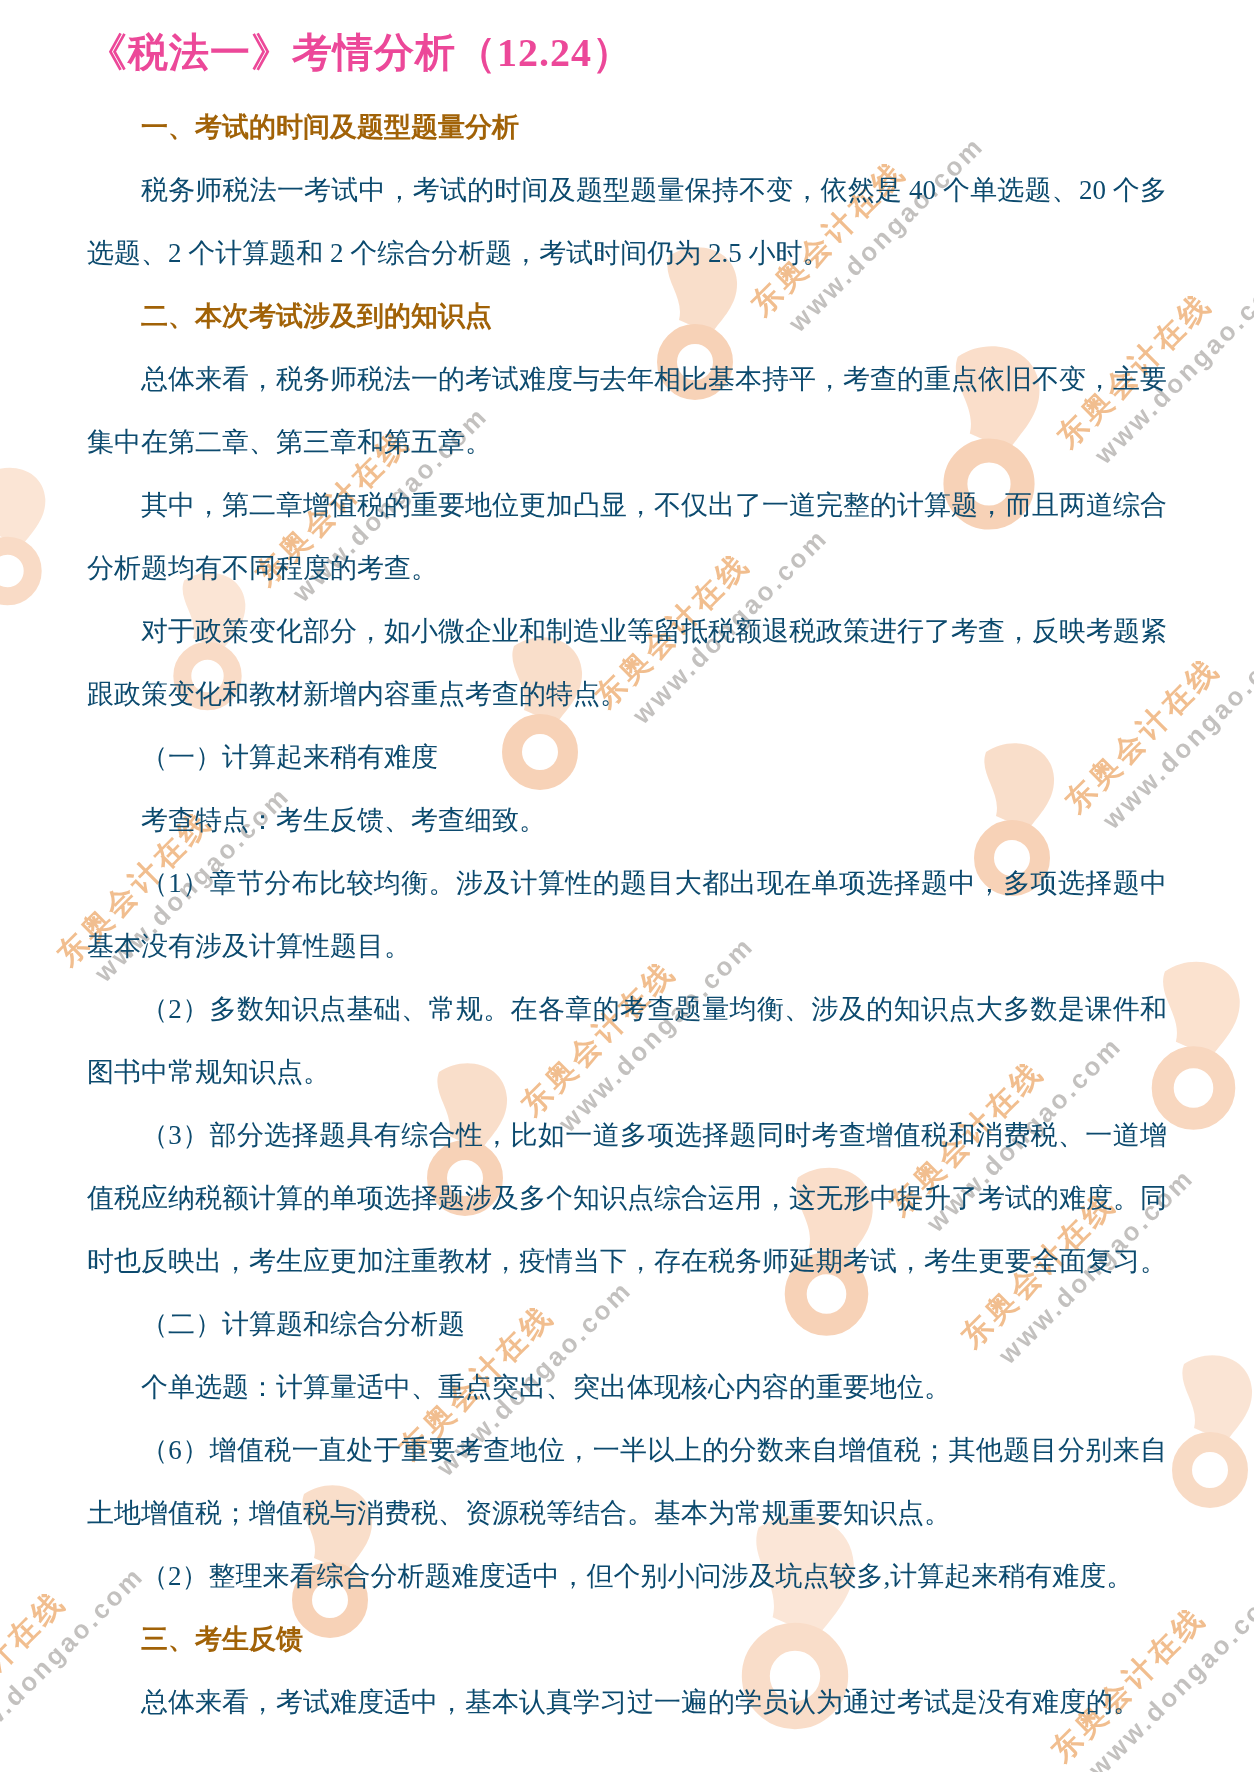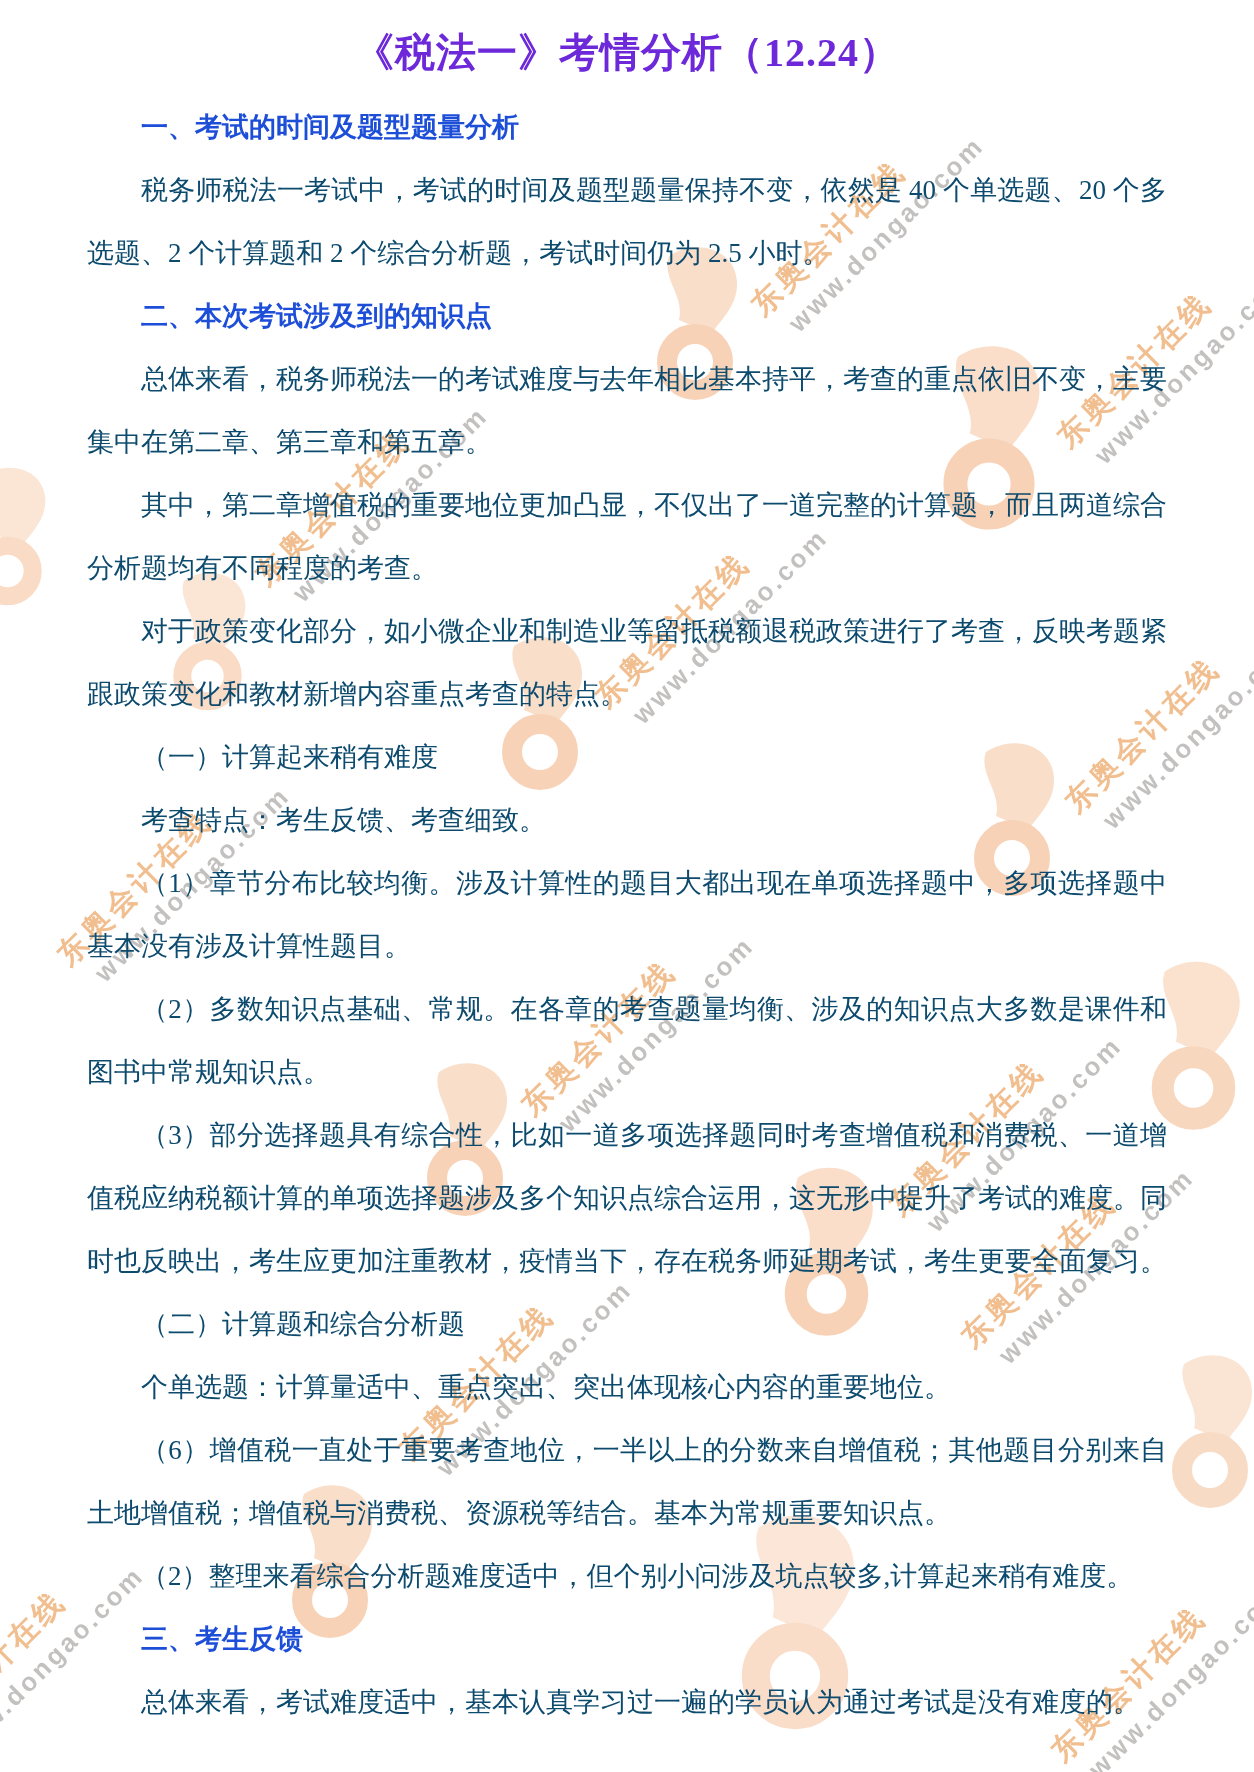--- a/index.html
+++ b/index.html
@@ -16,37 +16,36 @@
   .doc{
     position:relative;
     z-index:2;
     padding:26px 87px 0 87px;
   }
   .doc-title{
     margin:0 0 16px 0;
     font-size:40px;
     line-height:54px;
     font-weight:bold;
-    text-align:center;
     letter-spacing:1px;
-    color:#6d28d9;
+    color:#ec4899;
   }
   .para{
     margin:0;
     font-size:27px;
     line-height:63px;
     text-indent:2em;
     text-align:justify;
     letter-spacing:0;
     word-break:break-all;
     color:#0c4a6e;
   }
   .para.heading{
     font-weight:bold;
-    color:#1d4ed8;
+    color:#a16207;
   }
   
   .wm-layer{
     position:absolute;
     inset:0;
     z-index:1;
     pointer-events:none;
   }
   .wm-logo{
     position:absolute;

